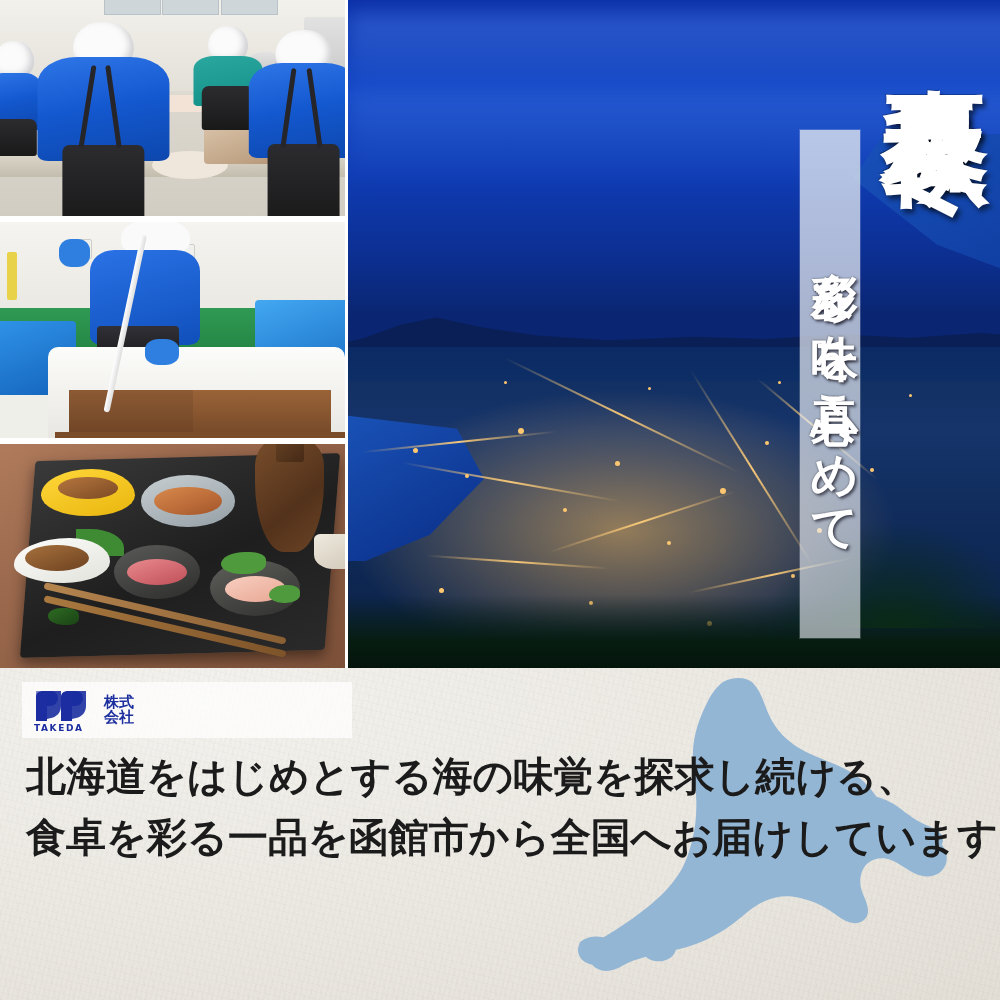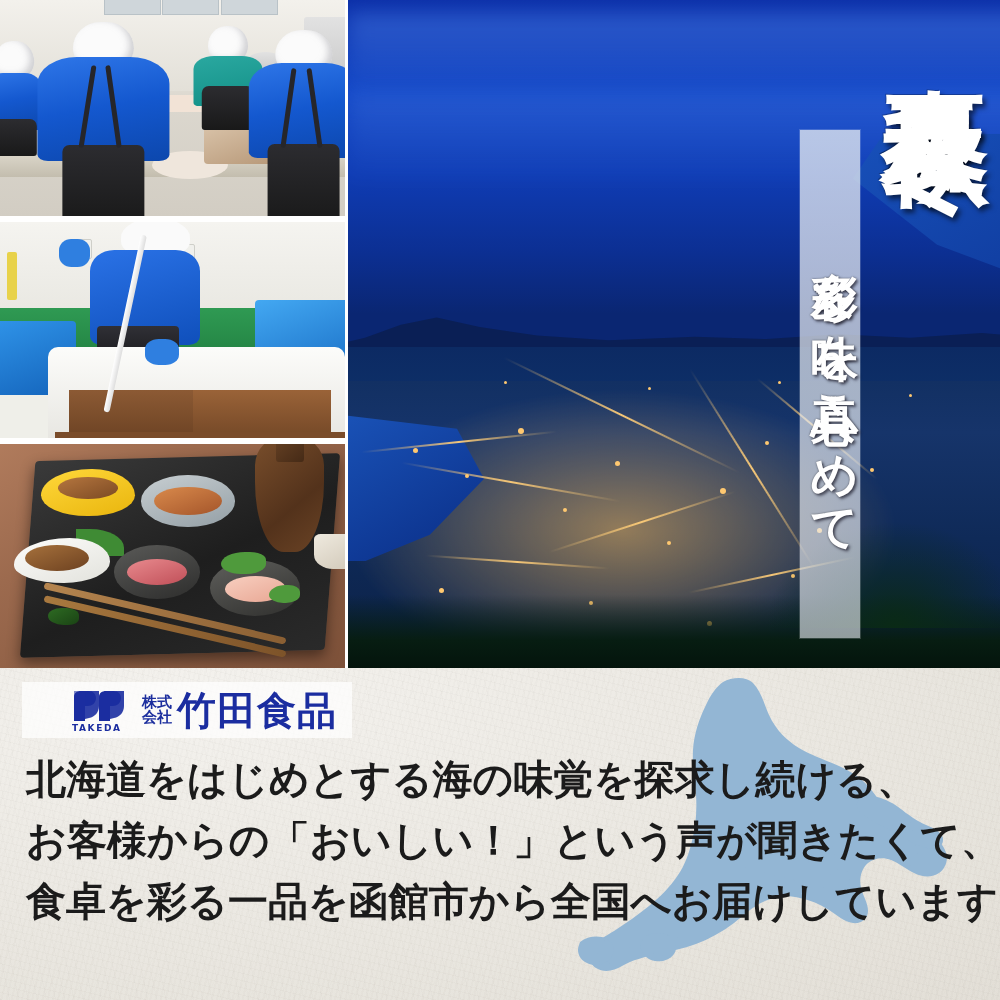--- a/index.html
+++ b/index.html
@@ -174,30 +174,30 @@
         radial-gradient(ellipse at 20% 10%,#f4f2ee,#eae7e0 58%,#e2ded6 100%);}
   .paper-fiber{position:absolute;inset:0;opacity:.5;
       background:
         repeating-linear-gradient(78deg,rgba(150,140,125,.055) 0 1px,transparent 1px 9px),
         repeating-linear-gradient(-62deg,rgba(160,150,135,.045) 0 1px,transparent 1px 13px);}
   .map-hokkaido{position:absolute;right:30px;top:6px;width:420px;height:300px;opacity:.95;}
 
   .logo{position:absolute;left:22px;top:14px;width:330px;height:56px;
       background:rgba(255,255,255,.72);display:flex;align-items:center;padding:2px 8px;
       box-sizing:border-box;}
-  .logo-mark{position:relative;width:70px;height:46px;flex:0 0 auto;margin-left:38px;}
+  .logo-mark{position:relative;width:70px;height:46px;flex:0 0 auto;}
   .logo-kabu{font-family:"DejaVu Sans","Liberation Sans",sans-serif;
       font-size:15px;font-weight:bold;color:#1d2f9e;line-height:1.02;
       margin-left:4px;letter-spacing:0px;}
   .logo-name{font-family:"DejaVu Sans","Liberation Sans",sans-serif;
       font-size:39px;font-weight:bold;color:#1b2da0;letter-spacing:1px;
       margin-left:5px;line-height:1;}
 
   .body-text{position:absolute;left:26px;top:82px;width:952px;
-      font-family:Liberation Serif, serif;
+      font-family:Liberation Mono, monospace;
       font-size:40px;font-weight:bold;color:#1b1b1b;line-height:1.52;
       letter-spacing:0px;}
   .body-text .ln{white-space:nowrap;}
 </style>
 </head>
 <body>
 
 <div id="page">
 
   <div class="hero">
@@ -432,24 +432,22 @@
             <path d="M42 10 C42 7 44 4 48 4 L56 4 L56 19
                      C56 25 52 30 46 31 L42 32 Z" opacity=".9"></path>
           </g>
           <text x="4" y="44" font-family="'DejaVu Sans','Liberation Sans',sans-serif" font-size="9" font-weight="bold" letter-spacing="1.6" fill="#1b2da0">TAKEDA</text>
         </svg>
       </div>
       <div>
         <div class="logo-kabu">株式</div>
         <div class="logo-kabu">会社</div>
       </div>
-      <div class="logo-name">竹田食品</div>
     </div>
 
     <div class="body-text">
       <div class="ln">北海道をはじめとする海の味覚を探求し続ける、</div>
-      <div class="ln">お客様からの「おいしい！」という声が聞きたくて、</div>
       <div class="ln">食卓を彩る一品を函館市から全国へお届けしています。</div>
     </div>
 
   </div>
 
 </div>
 
 </body></html>

